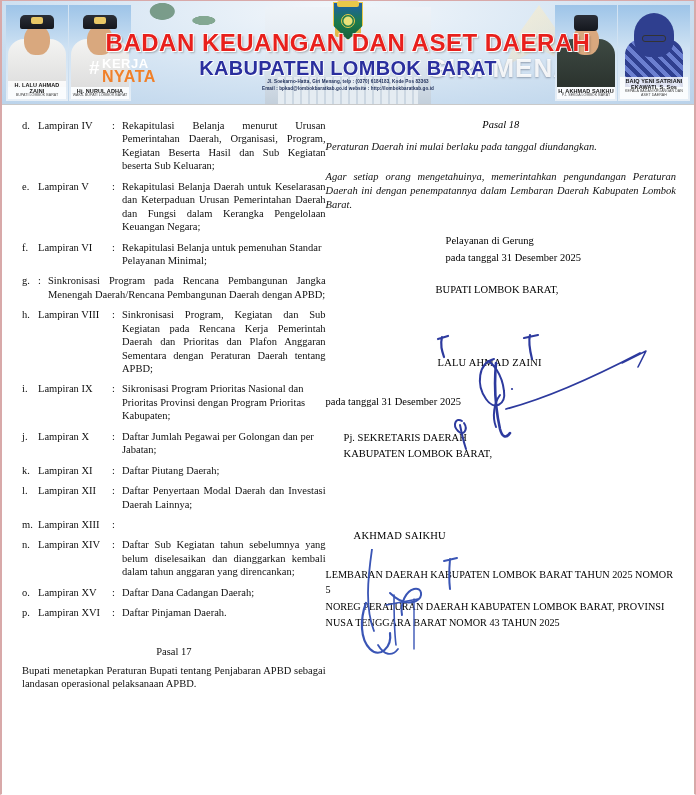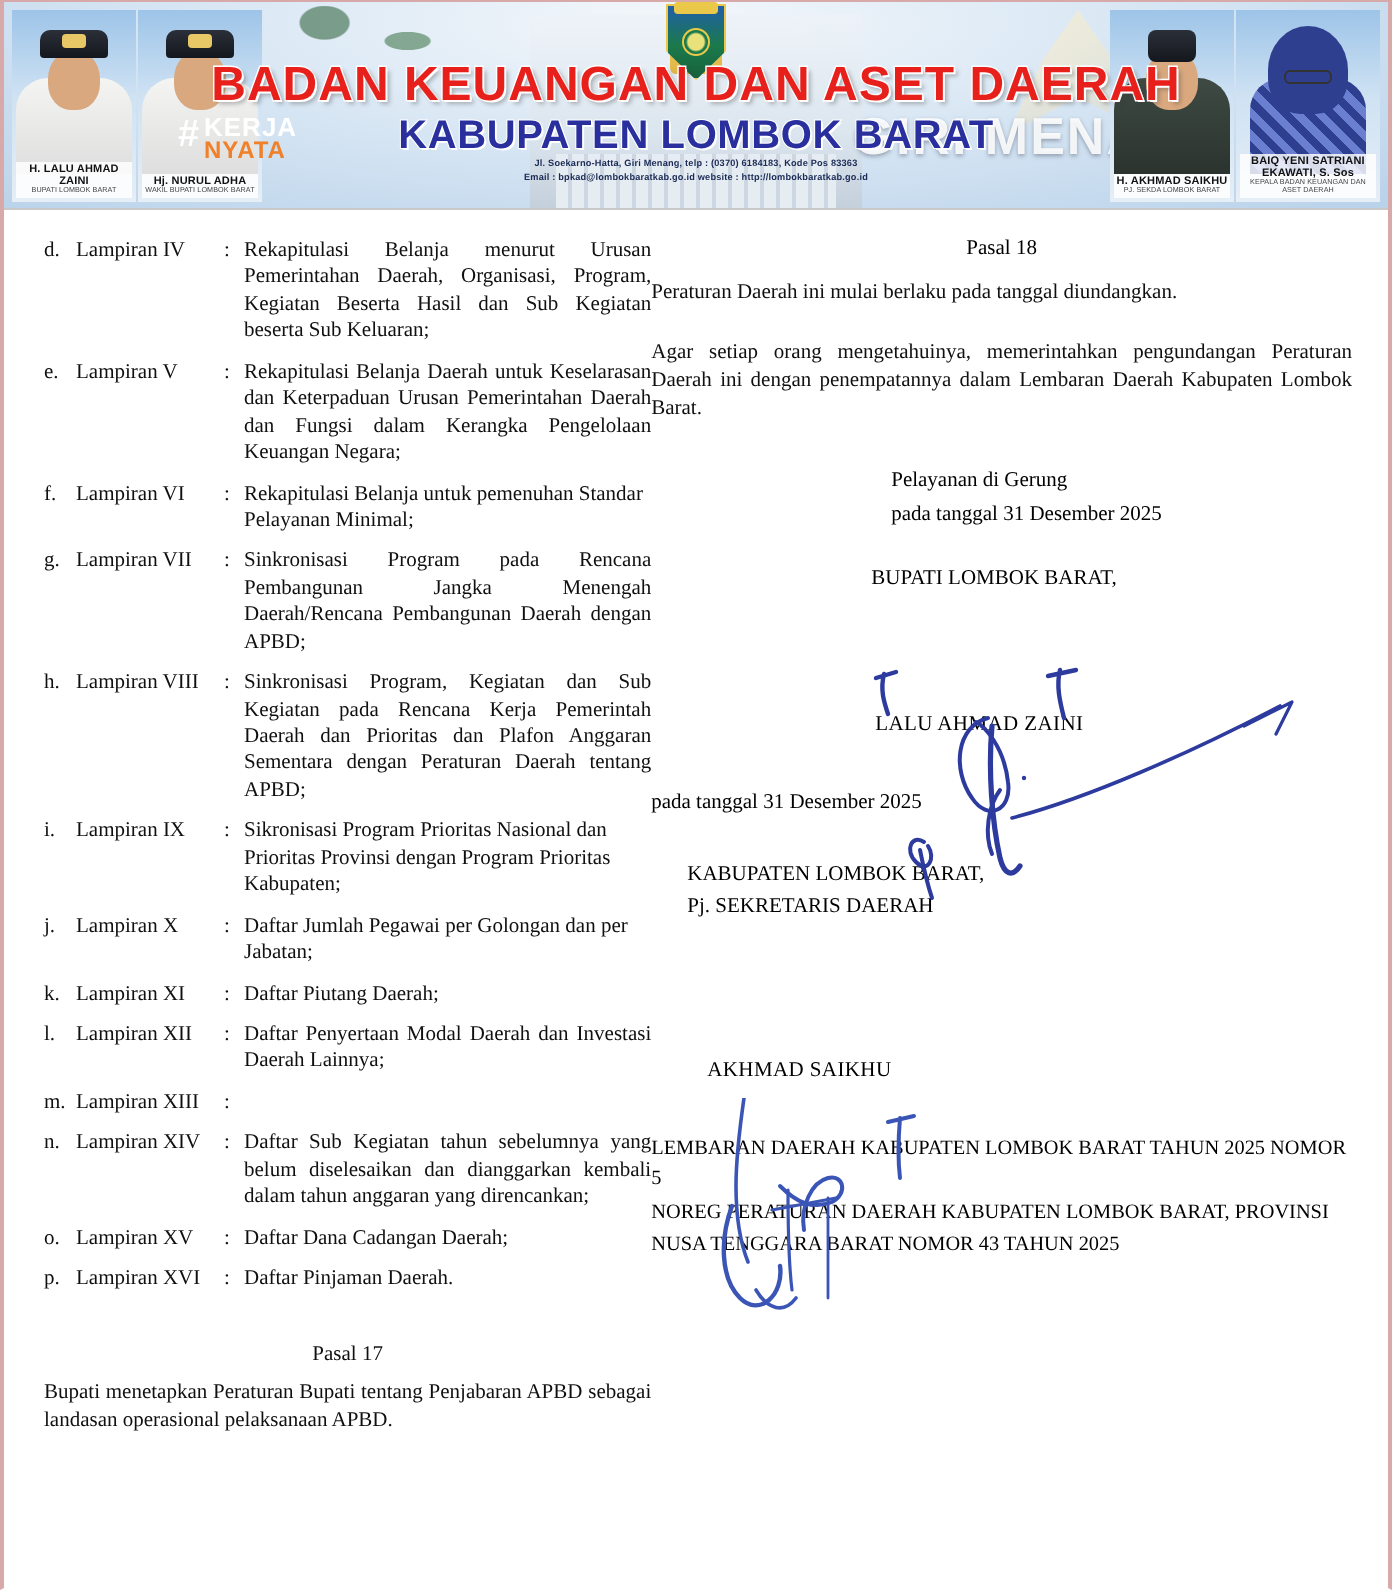--- a/index.html
+++ b/index.html
@@ -126,21 +126,21 @@
   .name-plate .ttl { font-size: 3.6px; color:#444; letter-spacing:.05px; line-height:1.1; }
 
   
   .kerja-logo {
     position:absolute; left: 100px; top: 56px;
     font-family:"Liberation Sans", sans-serif;
     font-weight:bold; line-height:1; z-index: 4;
   }
   .kerja-logo .hash { position:absolute; left:-13px; top:1px; font-size:19px; color:#ffffff; }
   .kerja-logo .k1 { font-size:13px; color:#ffffff; letter-spacing:.5px; display:block; }
-  .kerja-logo .k2 { font-size:12px; color:#f0802a; letter-spacing:.5px; display:block; margin-top:-1px; }
+  .kerja-logo .k2 { font-size:16px; color:#f0802a; letter-spacing:.5px; display:block; margin-top:-1px; }
 
   
   .crest {
     position:absolute; left:50%; top:1px; transform:translateX(-50%);
     width: 30px; height: 38px; z-index: 5;
   }
   .crest .shield {
     width:100%; height:100%;
     background: linear-gradient(180deg,#1f5fa8 0%, #1b7a4b 55%, #17613c 100%);
     border: 1.6px solid #e9c84a;
@@ -207,21 +207,21 @@
 
   .pasal-head {
     text-align:center; font-size: 10.5px; margin: 22px 0 7px; color:#101010;
   }
   .para {
     font-size: 10.5px; line-height: 1.32; text-align: justify; color:#101010;
   }
   .para.right-col { margin-bottom: 4px; }
 
   .rc-pasal { text-align:center; font-size:10.5px; margin-bottom: 10px; }
-  .rc-block { margin-bottom: 16px; }
+  .rc-block { margin-bottom: 16px; font-style: italic; }
 
   .sign-block { margin-top: 22px; padding-left: 120px; font-size: 10.5px; line-height: 1.55; }
   .sign-block .ln { white-space: nowrap; }
   .sign-title { margin-top: 18px; padding-left: 110px; font-size: 10.5px; }
   .signed-name { margin-top: 62px; padding-left: 112px; font-size: 10.5px; letter-spacing:.2px; }
 
   .undang-block { margin-top: 26px; font-size: 10.5px; line-height: 1.55; }
   .sek-title { margin-top: 20px; padding-left: 18px; font-size: 10.5px; line-height:1.5; }
   .sek-name { margin-top: 68px; padding-left: 28px; font-size: 10.5px; letter-spacing:.2px; }
 
@@ -333,21 +333,20 @@
 
         <div class="lamp-row">
           <span class="lamp-letter">f.</span>
           <span class="lamp-name">Lampiran VI</span>
           <span class="lamp-colon">:</span>
           <span class="lamp-text nojust">Rekapitulasi Belanja untuk pemenuhan Standar Pelayanan Minimal;</span>
         </div>
 
         <div class="lamp-row">
           <span class="lamp-letter">g.</span>
-          <span class="lamp-name">Lampiran VII</span>
           <span class="lamp-colon">:</span>
           <span class="lamp-text">Sinkronisasi Program pada Rencana Pembangunan Jangka Menengah Daerah/Rencana Pembangunan Daerah dengan APBD;</span>
         </div>
 
         <div class="lamp-row">
           <span class="lamp-letter">h.</span>
           <span class="lamp-name">Lampiran VIII</span>
           <span class="lamp-colon">:</span>
           <span class="lamp-text">Sinkronisasi Program, Kegiatan dan Sub Kegiatan pada Rencana Kerja Pemerintah Daerah dan Prioritas dan Plafon Anggaran Sementara dengan Peraturan Daerah tentang APBD;</span>
         </div>
@@ -449,22 +448,22 @@
         </svg>
       </div>
 
       <div class="signed-name">LALU AHMAD ZAINI</div>
 
       <div class="undang-block">
         <div class="ln">pada tanggal 31 Desember 2025</div>
       </div>
 
       <div class="sek-title">
+        <div>Pj. SEKRETARIS DAERAH</div>
         <div>KABUPATEN LOMBOK BARAT,</div>
-        <div>Pj. SEKRETARIS DAERAH</div>
       </div>
 
       <div class="ink" style="left:10px; top:430px; width:200px; height:120px;">
         <svg width="200" height="120" viewBox="0 0 200 120">
           <g fill="none" stroke="#3a55b5" stroke-linecap="round" stroke-linejoin="round">
             <path d="M36 0 C34 14, 32 30, 32 44 C32 60, 34 72, 38 82" stroke-width="1.8"></path>
             <path d="M114 10 C113 22, 113 32, 114 40 M108 12 L121 9" stroke-width="2"></path>
             <path d="M30 54 C24 70, 24 90, 34 100 C44 110, 56 98, 54 84" stroke-width="2.2"></path>
             <path d="M54 44 C62 52, 70 56, 80 52 C88 48, 86 38, 78 40 C70 42, 64 54, 66 66" stroke-width="2"></path>
             <path d="M50 56 L82 50" stroke-width="1.6"></path>

